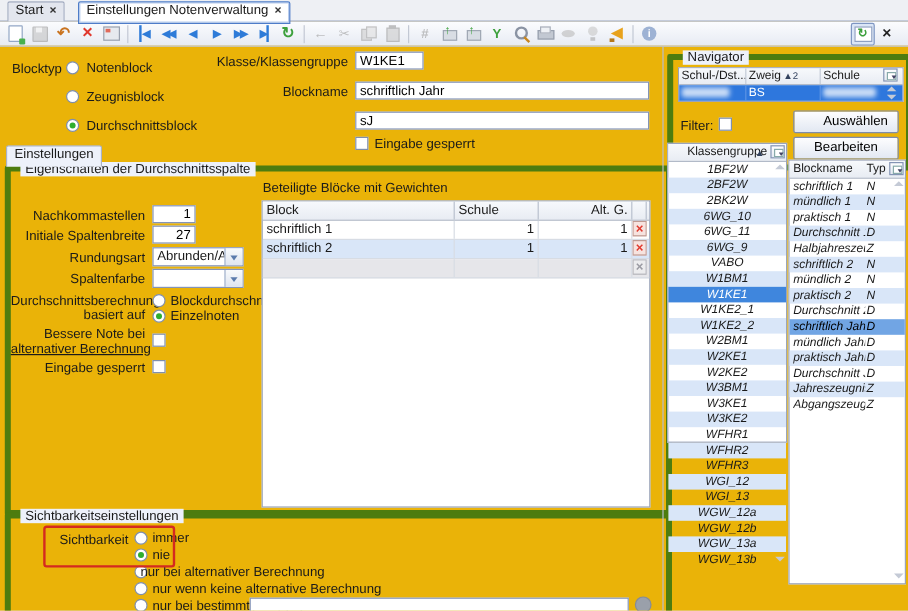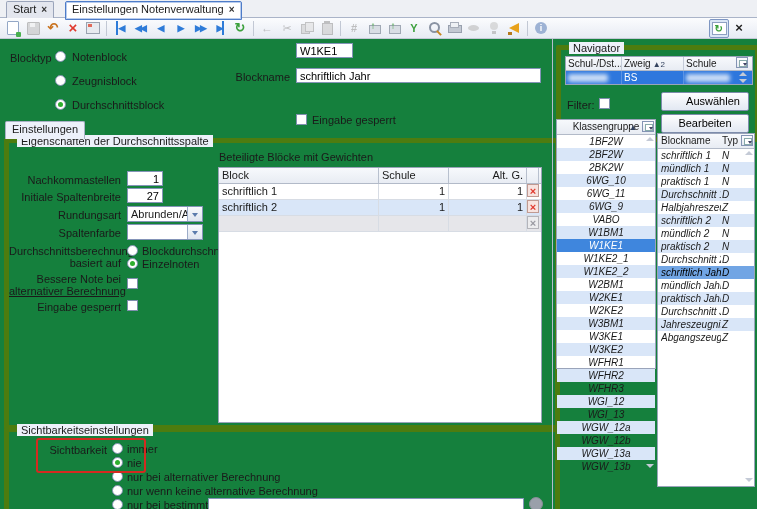--- a/index.html
+++ b/index.html
@@ -1,16 +1,16 @@
 <!DOCTYPE html>
 <html><head>
 <meta charset="utf-8">
 <style>
   html,body{margin:0;padding:0;background:#dfe3ea;}
-  #root{position:relative;width:757px;height:509px;overflow:hidden;background:#15803d;
+  #root{position:relative;width:757px;height:509px;overflow:hidden;background:#eab308;
         font-family:"Liberation Sans",sans-serif;font-size:11px;color:#1a1a1a;}
   
   .tabstrip{position:absolute;left:0;top:0;width:757px;height:17px;background:#eef0f4;border-bottom:1px solid #aab4c8;z-index:5;}
   .tab{position:absolute;top:1px;height:16px;line-height:15px;padding:0 6px;background:#e3e6ee;
        border:1px solid #9aa4ba;border-bottom:none;border-radius:2px 2px 0 0;white-space:nowrap;cursor:default;}
   .tab .tclose{margin-left:5px;font-weight:bold;font-size:10px;color:#333;}
   .tab.active{background:#ffffff;border:1px solid #4e7cc8;box-shadow:0 0 0 1px #b9cdee inset;height:17px;z-index:6;}
   
   .toolbar{position:absolute;left:0;top:18px;width:757px;height:21px;background:linear-gradient(#fbfcfe,#e7ebf3);
            border-bottom:1px solid #c3c9d6;display:flex;align-items:center;padding-left:3px;box-sizing:border-box;z-index:4;}
@@ -224,23 +224,25 @@
 
   <span class="lbl" style="left:10px;top:52px;">Blocktyp</span>
 
   <span class="radio" style="left:55px;top:51px;"></span>
   <span class="lbl" style="left:72px;top:51px;">Notenblock</span>
   <span class="radio" style="left:55px;top:75px;"></span>
   <span class="lbl" style="left:72px;top:75px;">Zeugnisblock</span>
   <span class="radio sel" style="left:55px;top:99px;"></span>
   <span class="lbl" style="left:72px;top:99px;">Durchschnittsblock</span>
 
+  <span class="rlbl" style="left:150px;top:46px;width:140px;">Klasse/Klassengruppe</span>
   <input class="inp" style="left: 296px; top: 43px; width: 57px;" value="W1KE1">
   <span class="rlbl" style="left:150px;top:71px;width:140px;">Blockname</span>
   <input class="inp" style="left: 296px; top: 68px; width: 245px;" value="schriftlich Jahr">
+  <input class="inp" style="left: 296px; top: 93px; width: 245px;" value="sJ">
   <span class="cb" style="left:296px;top:114px;"></span>
   <span class="lbl" style="left:312px;top:114px;">Eingabe gesperrt</span>
 
   <div class="tab" style="left:5px;top:121px;height:17px;background:#edf1fa;border-color:#a9b2c6;z-index:3;">
     <span>Einstellungen</span>
   </div>
 
   <div class="gbox" style="left:4px;top:138px;width:546px;height:282px;">
     <span class="gtitle">Eigenschaften der Durchschnittsspalte</span>
 
@@ -311,21 +313,21 @@
 
   <div class="gbox" style="left:4px;top:427px;width:546px;height:90px;">
     <span class="gtitle">Sichtbarkeitseinstellungen</span>
 
     <span class="rlbl" style="left:10px;top:12px;width:88px;">Sichtbarkeit</span>
     <span class="radio" style="left:103px;top:11px;"></span>
     <span class="lbl" style="left:118px;top:11px;">immer</span>
     <span class="radio sel" style="left:103px;top:25px;"></span>
     <span class="lbl" style="left:118px;top:25px;">nie</span>
     <span class="radio" style="left:103px;top:39px;"></span>
-    <span class="lbl" style="left:118px;top:39px;">nur bei alternativer Berechnung</span>
+    <span class="lbl" style="left:108px;top:39px;">nur bei alternativer Berechnung</span>
     <span class="radio" style="left:103px;top:53px;"></span>
     <span class="lbl" style="left:118px;top:53px;">nur wenn keine alternative Berechnung</span>
     <span class="radio" style="left:103px;top:67px;"></span>
     <span class="lbl" style="left:118px;top:67px;">nur bei bestimmten Fächern:</span>
     <input class="inp" style="left: 199px; top: 66px; width: 316px; height: 13px;" value="">
     <span class="dot" style="left:520px;top:65px;"></span>
 
     <div class="redbox" style="left:27px;top:6px;width:106px;height:31px;"></div>
   </div>
 

